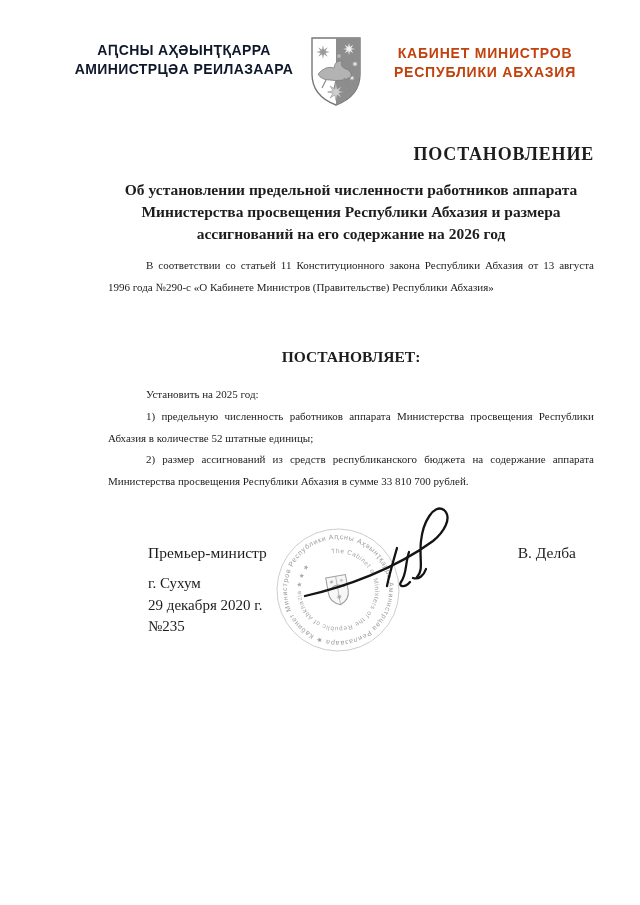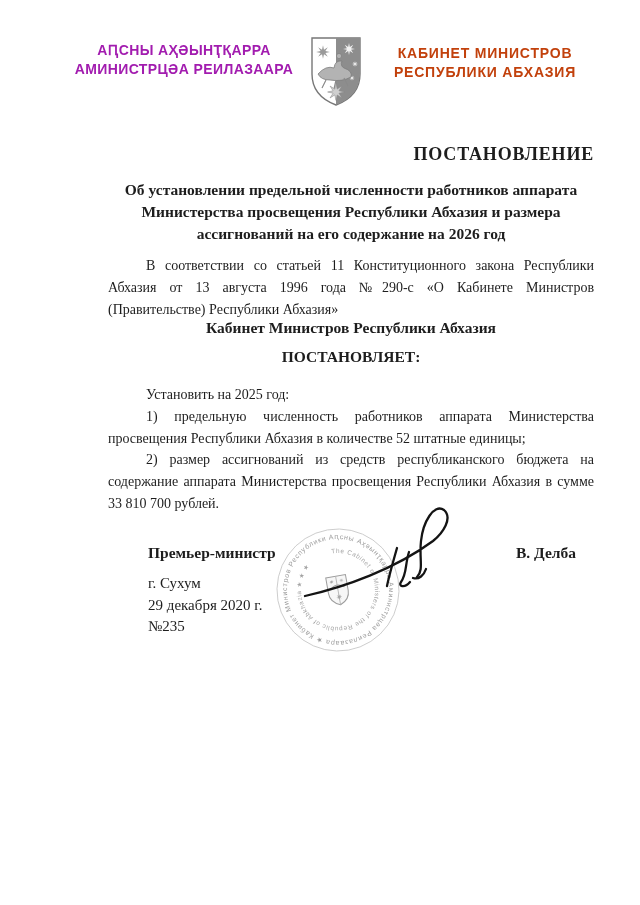--- a/index.html
+++ b/index.html
@@ -9,44 +9,44 @@
     background:#ffffff;
     font-family:"Liberation Serif", serif;
     color:#1d1d1d;
     overflow:hidden;
   }
   
   .hdr-left{
     position:absolute;left:72px;top:41px;width:224px;
     font-family:"Liberation Sans", sans-serif;
     font-weight:700;font-size:14px;line-height:19px;
-    text-align:center;letter-spacing:0.4px;color:#a21caf;
+    text-align:center;letter-spacing:0.4px;color:#0f172a;
   }
   .hdr-right{
     position:absolute;left:386px;top:44px;width:198px;
     font-family:"Liberation Sans", sans-serif;
     font-weight:700;font-size:14px;line-height:19px;
     text-align:center;letter-spacing:0.8px;color:#c2410c;
   }
   .emblem{position:absolute;left:306px;top:35px;}
   
   .content{position:absolute;left:108px;width:486px;}
   .doc-title{top:144px;text-align:right;font-weight:700;font-size:18px;letter-spacing:0.8px;}
   .doc-subtitle{top:179px;text-align:center;font-weight:700;font-size:15.5px;line-height:22px;}
-  .para{font-size:14px;line-height:21.8px;text-align:justify;}
+  .para{font-size:11px;line-height:21.8px;text-align:justify;}
   .p1{top:255px;}
   .center-line{text-align:center;font-weight:700;font-size:15.5px;}
   .c1{top:319px;}
   .c2{top:348px;}
   .p2{top:384px;}
   .para p{margin:0;text-indent:38px;}
   
   .sig-row{
     top:544px;display:flex;justify-content:space-between;
-    font-weight:700;font-size:15.5px;
+    font-weight:400;font-size:15.5px;
     padding-left:40px;padding-right:18px;box-sizing:border-box;
   }
   .place-line{position:absolute;left:148px;font-size:15px;}
   .pl1{top:575px;}
   .pl2{top:597px;}
   .pl3{top:618px;}
   .stamp{position:absolute;left:272px;top:524px;opacity:0.88;}
   .autograph{position:absolute;left:283px;top:494px;}
   .abs{position:absolute;}
 </style>
@@ -91,21 +91,20 @@
   <div class="content abs doc-subtitle">
     <div>Об установлении предельной численности работников аппарата</div>
     <div>Министерства просвещения Республики Абхазия и размера</div>
     <div>ассигнований на его содержание на 2026 год</div>
   </div>
 
   <div class="content abs para p1">
     <p>В соответствии со статьей 11 Конституционного закона Республики Абхазия от 13 августа 1996 года №290-с «О Кабинете Министров (Правительстве) Республики Абхазия»</p>
   </div>
 
-  <div class="content abs center-line c1">Кабинет Министров Республики Абхазия</div>
   <div class="content abs center-line c2">ПОСТАНОВЛЯЕТ:</div>
 
   <div class="content abs para p2">
     <p>Установить на 2025 год:</p>
     <p>1) предельную численность работников аппарата Министерства просвещения Республики Абхазия в количестве 52 штатные единицы;</p>
     <p>2) размер ассигнований из средств республиканского бюджета на содержание аппарата Министерства просвещения Республики Абхазия в сумме 33 810 700 рублей.</p>
   </div>
 
   <div class="content abs sig-row">
     <span>Премьер-министр</span>

